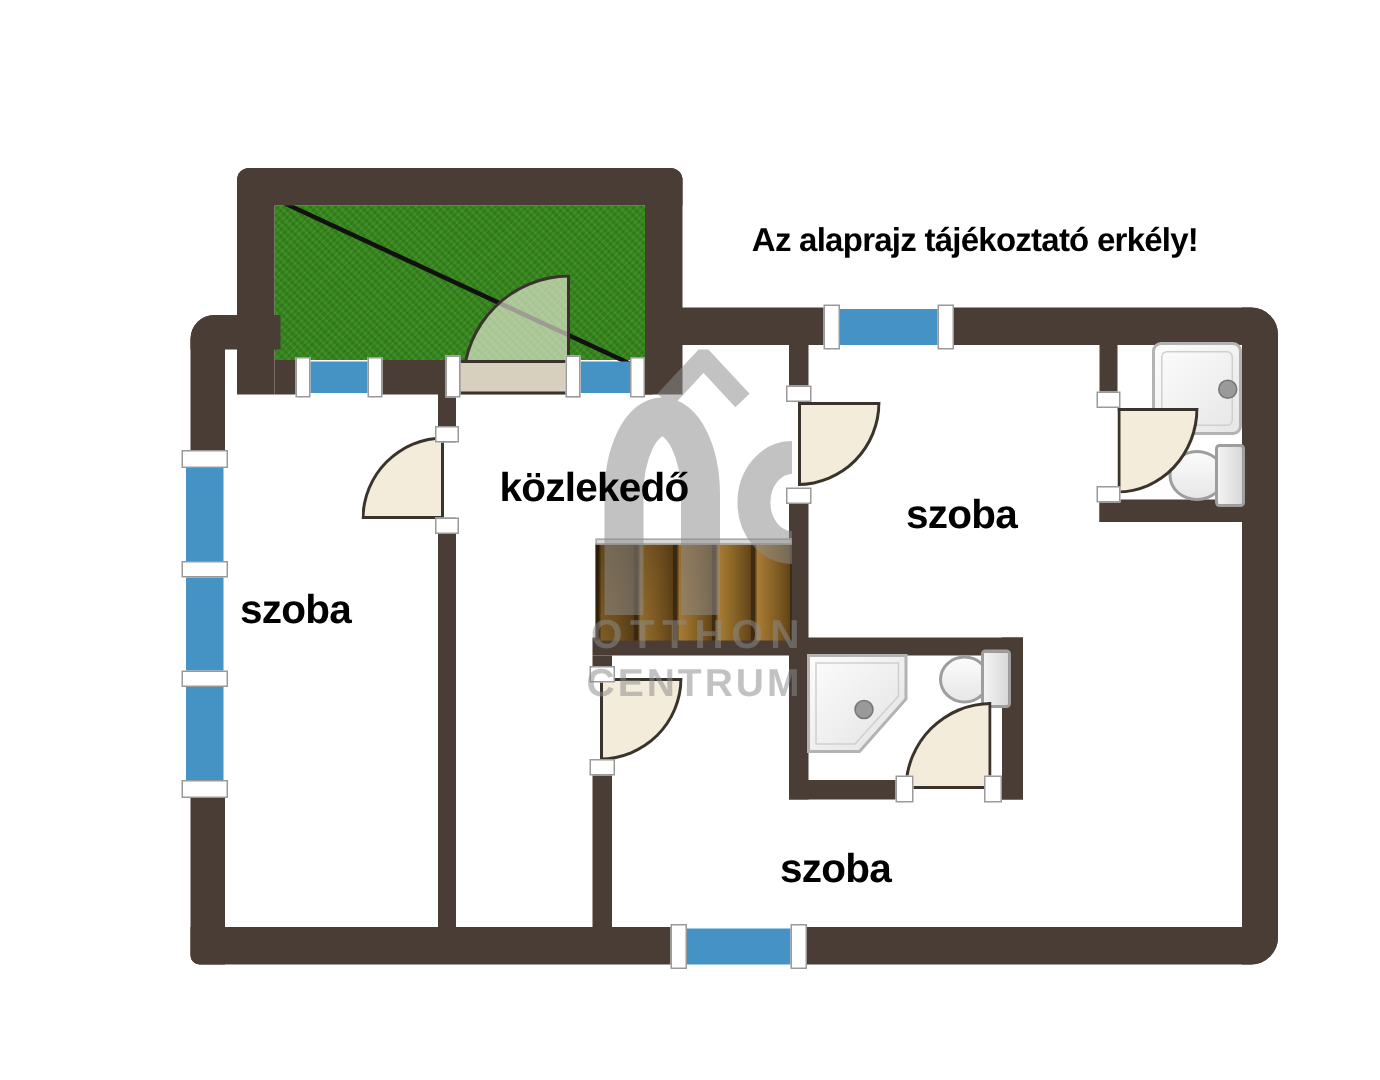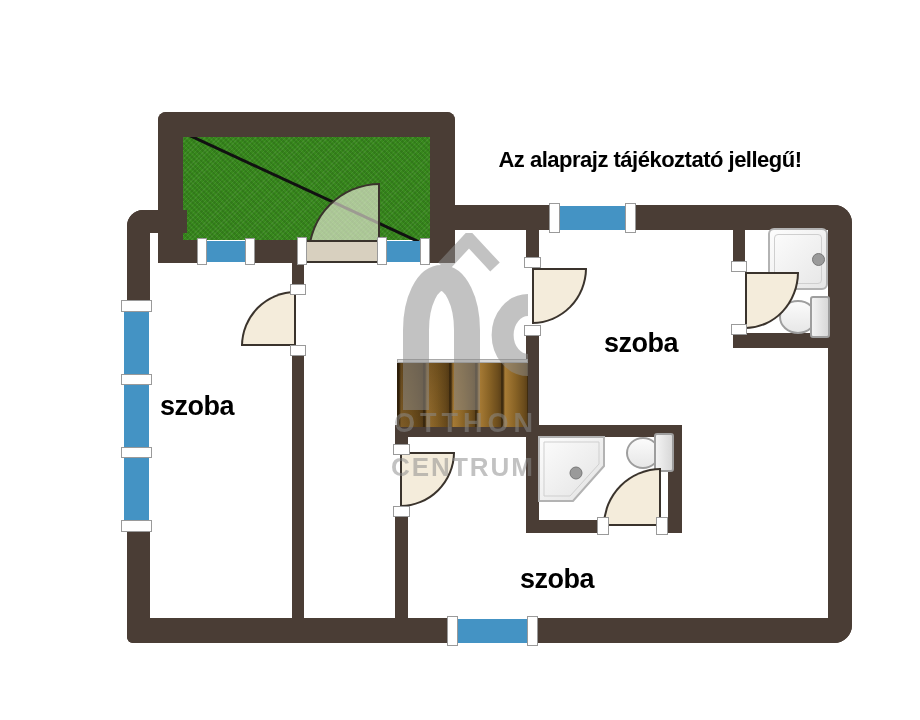--- a/index.html
+++ b/index.html
@@ -137,21 +137,22 @@
   <div class="cap" style="left:393px;top:444px;width:17px;height:11px;"></div>
   <div class="cap" style="left:393px;top:506px;width:17px;height:11px;"></div>
 
   <div style="position:absolute;left:0;top:0;opacity:0.52;">
     <svg style="position:absolute;left:385px;top:233px;" width="160" height="250" viewBox="0 0 160 250">
       <polyline points="58,34 84,6 110,34" fill="none" stroke="#8c8c8c" stroke-width="13"></polyline>
       <path d="M31,177 V97 A 25.5,52 0 0 1 82,97 V177" fill="none" stroke="#8c8c8c" stroke-width="26"></path>
       <path d="M143,72 a22,26 0 1 0 0,60" fill="none" stroke="#8c8c8c" stroke-width="22"></path>
     </svg>
     <div class="wm-txt" style="left:394px;top:408px;width:136px;font-size:27px;letter-spacing:5px;">OTTHON</div>
-    <div class="wm-txt" style="left:391px;top:452px;width:142px;font-size:26px;letter-spacing:2px;">CENTRUM</div>
+    <div class="wm-txt" style="left:391px;top:440px;width:142px;font-size:26px;letter-spacing:2px;">CENTRUM</div>
   </div>
 
-  <div class="lbl" style="left:460px;top:147px;width:380px;font-size:22px;">Az alaprajz tájékoztató jellegű!</div>
+  <div class="lbl" style="left:460px;top:147px;width:380px;font-size:22px;">Az alaprajz tájékoztató erkély!</div>
+  <div class="lbl" style="left:326px;top:310px;width:140px;font-size:27px;">közlekedő</div>
   <div class="lbl" style="left:147px;top:391px;width:100px;font-size:27px;">szoba</div>
   <div class="lbl" style="left:591px;top:328px;width:100px;font-size:27px;">szoba</div>
   <div class="lbl" style="left:507px;top:564px;width:100px;font-size:27px;">szoba</div>
 
 </div>
 
 </body></html>

